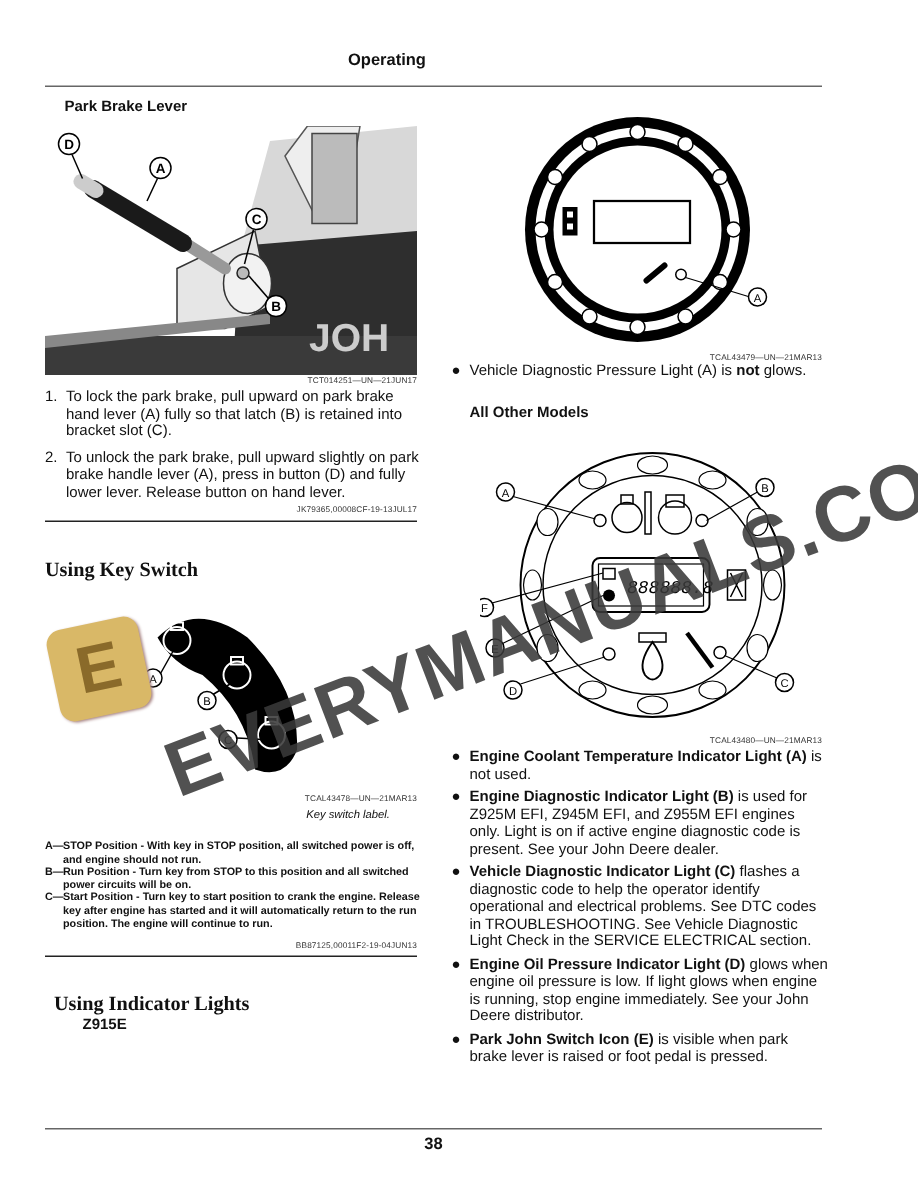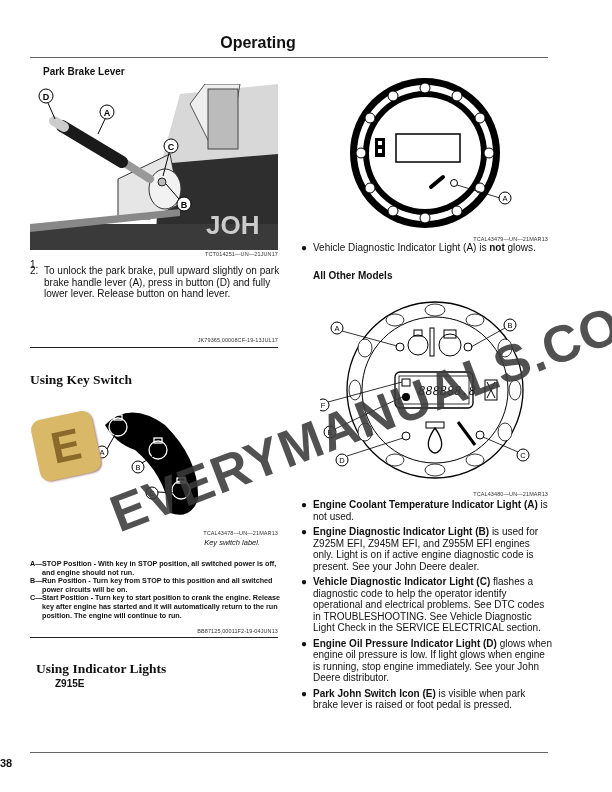--- a/index.html
+++ b/index.html
@@ -1,18 +1,18 @@
 <!DOCTYPE html>
 <html><head>
 <meta charset="utf-8">
 <style>
   html,body{margin:0;padding:0;background:#fff;}
   body{width:612px;height:792px;position:relative;overflow:hidden;font-family:"Liberation Sans",sans-serif;color:#111;}
   .abs{position:absolute;}
-  .page-title{left:0;width:516px;top:34px;text-align:center;font-weight:bold;font-size:16px;}
+  .page-title{left:0;width:516px;top:34px;text-align:center;font-weight:bold;font-size:11px;}
   .rule{height:0;border-top:1px solid #666;}
   .rule-dark{border-top:1px solid #222;}
   .h-small{font-weight:bold;font-size:10px;padding-left:13px;}
   .h-big{font-weight:bold;font-size:13.5px;font-family:Liberation Serif, serif;}
   .caption-id{font-size:5.5px;color:#333;text-align:right;letter-spacing:0.1px;}
   .body-text{font-size:10px;line-height:11.5px;}
   .ol-item{position:relative;padding-left:14px;margin-bottom:6px;}
   .ol-item .num{position:absolute;left:0;top:0;}
   .bul-item{position:relative;padding-left:13px;margin-bottom:4px;}
   .bul-item .dot{position:absolute;left:1px;top:0;font-size:10px;}
@@ -56,21 +56,21 @@
       <text x="141" y="65.5" text-anchor="middle" font-size="9" font-weight="bold" font-family="Liberation Sans, sans-serif">C</text>
     <line x1="139" y1="69" x2="133" y2="92" stroke="#000"></line>
     <circle cx="154" cy="120" r="7" fill="#fff" stroke="#000"></circle>
       <text x="154" y="123.5" text-anchor="middle" font-size="9" font-weight="bold" font-family="Liberation Sans, sans-serif">B</text>
     <line x1="149" y1="115" x2="136" y2="100" stroke="#000"></line>
   </svg>
 </div>
 <div class="abs caption-id" style="left:30px;width:248px;top:251px;">TCT014251—UN—21JUN17</div>
 
 <div class="abs body-text" style="left:30px;top:259px;width:250px;">
-  <div class="ol-item"><span class="num">1.</span></div>
+  <div class="ol-item"><span class="num">1.</span><span>To lock the park brake, pull upward on park brake hand lever (A) fully so that latch (B) is retained into bracket slot (C).</span></div>
   <div class="ol-item"><span class="num">2.</span><span>To unlock the park brake, pull upward slightly on park brake handle lever (A), press in button (D) and fully lower lever. Release button on hand lever.</span></div>
 </div>
 <div class="abs caption-id" style="left:30px;width:248px;top:337px;">JK79365,00008CF-19-13JUL17</div>
 <div class="abs rule rule-dark" style="left:30px;top:347px;width:248px;"></div>
 
 <div class="abs h-big" style="left:30px;top:372px;">Using Key Switch</div>
 
 <div class="abs" style="left:80px;top:405px;width:130px;height:115px;">
   <svg width="130" height="115" viewBox="0 0 130 115">
     <path d="M25,20 Q50,-5 85,20 Q120,55 118,95 Q110,115 90,108 Q85,70 55,45 Q35,38 25,20 Z" fill="#000"></path>
@@ -133,21 +133,21 @@
       <rect x="33" y="71" width="4" height="4" fill="#fff"></rect>
     <line x1="87" y1="98" x2="97" y2="110" stroke="#000" stroke-width="4" stroke-linecap="round" transform="rotate(90 92 104)"></line>
     <circle cx="109" cy="105" r="3.5" fill="#fff" stroke="#000"></circle>
     <line x1="112" y1="107" x2="155" y2="120" stroke="#000" stroke-width="0.8"></line>
     <circle cx="160" cy="120" r="6" fill="#fff" stroke="#000"></circle>
       <text x="160" y="123" text-anchor="middle" font-size="7.5" font-family="Liberation Sans, sans-serif">A</text>
   </svg>
 </div>
 <div class="abs caption-id" style="left:300px;width:248px;top:236px;">TCAL43479—UN—21MAR13</div>
 <div class="abs body-text" style="left:300px;top:242px;width:250px;">
-  <div class="bul-item"><span class="dot">●</span><span>Vehicle Diagnostic Indicator Light (A) is </span><b>not</b><span> glows.</span></div>
+  <div class="bul-item"><span class="dot">●</span><span>Vehicle Diagnostic Pressure Light (A) is </span><b>not</b><span> glows.</span></div>
 </div>
 
 <div class="abs h-small" style="left:300px;top:270px;">All Other Models</div>
 
 <div class="abs" style="left:320px;top:300px;width:220px;height:185px;">
   <svg width="220" height="185" viewBox="0 0 220 185">
     <circle cx="115" cy="90" r="88" fill="#fff" stroke="#000" stroke-width="1.3"></circle>
     <circle cx="115" cy="90" r="73" fill="#fff" stroke="#000" stroke-width="1"></circle>
     <g fill="#fff" stroke="#000" stroke-width="0.8">
       <ellipse cx="115" cy="10" rx="10" ry="6"></ellipse>
@@ -208,18 +208,18 @@
 
 <div class="abs body-text" style="left:300px;top:499px;width:252px;">
   <div class="bul-item"><span class="dot">●</span><b>Engine Coolant Temperature Indicator Light (A)</b><span> is not used.</span></div>
   <div class="bul-item"><span class="dot">●</span><b>Engine Diagnostic Indicator Light (B)</b><span> is used for Z925M EFI, Z945M EFI, and Z955M EFI engines only. Light is on if active engine diagnostic code is present. See your John Deere dealer.</span></div>
   <div class="bul-item"><span class="dot">●</span><b>Vehicle Diagnostic Indicator Light (C)</b><span> flashes a diagnostic code to help the operator identify operational and electrical problems. See DTC codes in TROUBLESHOOTING. See Vehicle Diagnostic Light Check in the SERVICE ELECTRICAL section.</span></div>
   <div class="bul-item"><span class="dot">●</span><b>Engine Oil Pressure Indicator Light (D)</b><span> glows when engine oil pressure is low. If light glows when engine is running, stop engine immediately. See your John Deere distributor.</span></div>
   <div class="bul-item"><span class="dot">●</span><b>Park John Switch Icon (E)</b><span> is visible when park brake lever is raised or foot pedal is pressed.</span></div>
 </div>
 
 <div class="abs rule" style="left:30px;top:752px;width:518px;"></div>
-<div class="abs" style="left:0;width:578px;top:757px;font-weight:bold;font-size:11px;">38</div>
+<div class="abs" style="left:0;width:578px;top:757px;text-align:center;font-weight:bold;font-size:11px;">38</div>
 
 <div class="abs" style="left:35px;top:415px;width:62px;height:62px;border-radius:10px;background:#d9b867;transform:rotate(-12deg);box-shadow:1px 1px 2px #a88;">
   <div style="width:100%;text-align:center;font-weight:bold;font-size:44px;line-height:62px;color:#8a6a2a;">E</div>
 </div>
 <div class="abs wm" style="left:102px;top:488px;transform:rotate(-21deg);">EVERYMANUALS.COM</div>
 
 </body></html>

